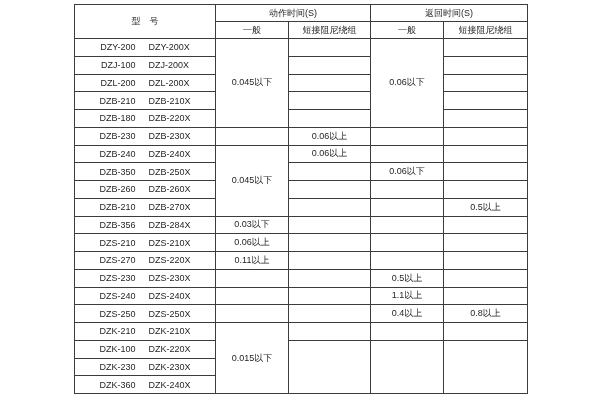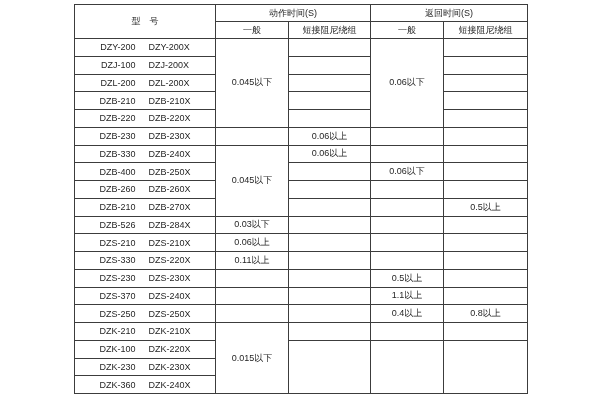--- a/index.html
+++ b/index.html
@@ -113,21 +113,21 @@
               <span>DZB-210</span>
               <span>DZB-210X</span>
             </div>
           </td>
           <td></td>
           <td></td>
         </tr>
         <tr>
           <td class="model-cell">
             <div class="model-pair">
-              <span>DZB-220</span>
+              <span>DZB-180</span>
               <span>DZB-220X</span>
             </div>
           </td>
           <td></td>
           <td></td>
         </tr>
         <tr>
           <td class="model-cell">
             <div class="model-pair">
               <span>DZB-230</span>
@@ -135,33 +135,33 @@
             </div>
           </td>
           <td></td>
           <td>0.06以上</td>
           <td></td>
           <td></td>
         </tr>
         <tr>
           <td class="model-cell">
             <div class="model-pair">
-              <span>DZB-330</span>
+              <span>DZB-240</span>
               <span>DZB-240X</span>
             </div>
           </td>
           <td rowspan="4">0.045以下</td>
           <td>0.06以上</td>
           <td></td>
           <td></td>
         </tr>
         <tr>
           <td class="model-cell">
             <div class="model-pair">
-              <span>DZB-400</span>
+              <span>DZB-350</span>
               <span>DZB-250X</span>
             </div>
           </td>
           <td></td>
           <td>0.06以下</td>
           <td></td>
         </tr>
         <tr>
           <td class="model-cell">
             <div class="model-pair">
@@ -180,21 +180,21 @@
               <span>DZB-270X</span>
             </div>
           </td>
           <td></td>
           <td></td>
           <td>0.5以上</td>
         </tr>
         <tr>
           <td class="model-cell">
             <div class="model-pair">
-              <span>DZB-526</span>
+              <span>DZB-356</span>
               <span>DZB-284X</span>
             </div>
           </td>
           <td>0.03以下</td>
           <td></td>
           <td></td>
           <td></td>
         </tr>
         <tr>
           <td class="model-cell">
@@ -204,21 +204,21 @@
             </div>
           </td>
           <td>0.06以上</td>
           <td></td>
           <td></td>
           <td></td>
         </tr>
         <tr>
           <td class="model-cell">
             <div class="model-pair">
-              <span>DZS-330</span>
+              <span>DZS-270</span>
               <span>DZS-220X</span>
             </div>
           </td>
           <td>0.11以上</td>
           <td></td>
           <td></td>
           <td></td>
         </tr>
         <tr>
           <td class="model-cell">
@@ -228,21 +228,21 @@
             </div>
           </td>
           <td></td>
           <td></td>
           <td>0.5以上</td>
           <td></td>
         </tr>
         <tr>
           <td class="model-cell">
             <div class="model-pair">
-              <span>DZS-370</span>
+              <span>DZS-240</span>
               <span>DZS-240X</span>
             </div>
           </td>
           <td></td>
           <td></td>
           <td>1.1以上</td>
           <td></td>
         </tr>
         <tr>
           <td class="model-cell">

